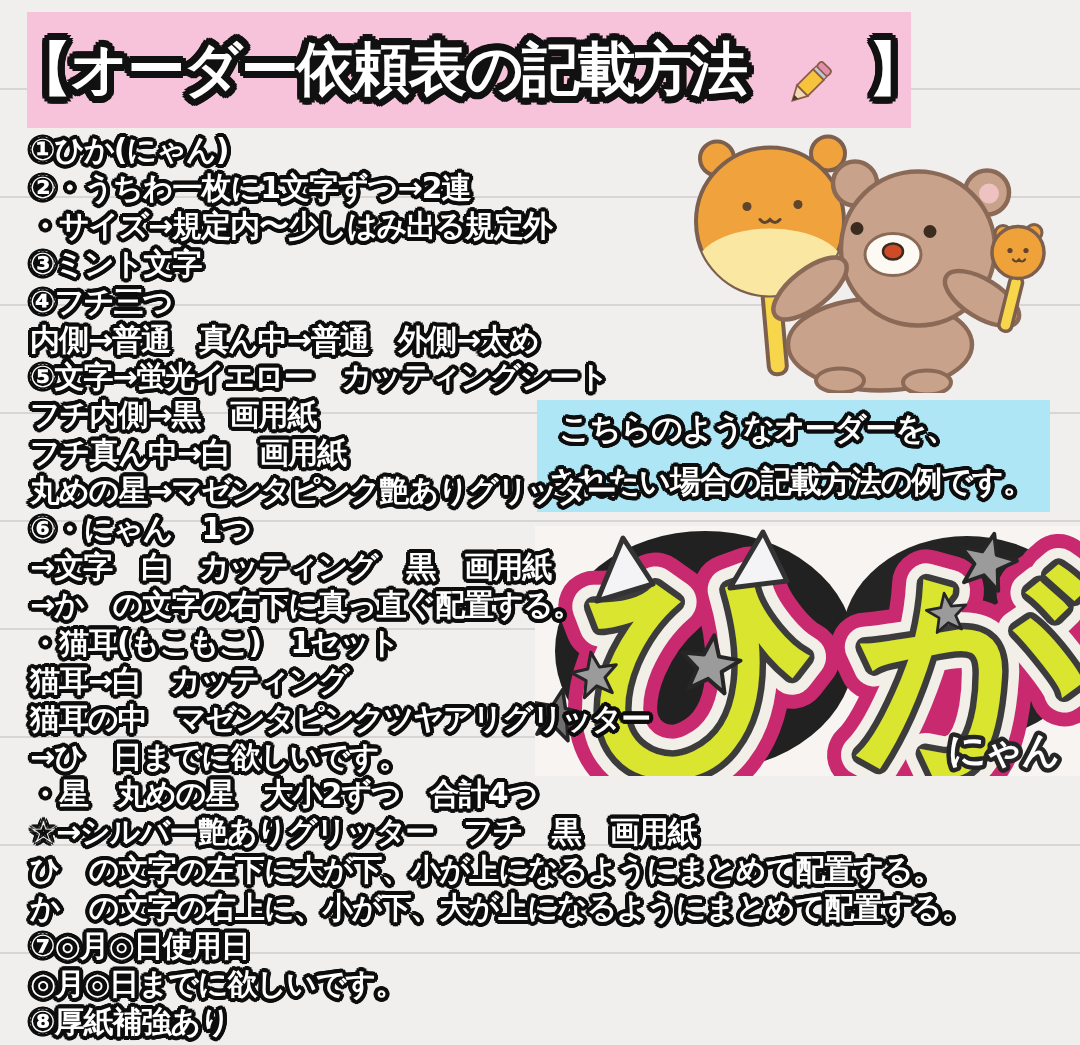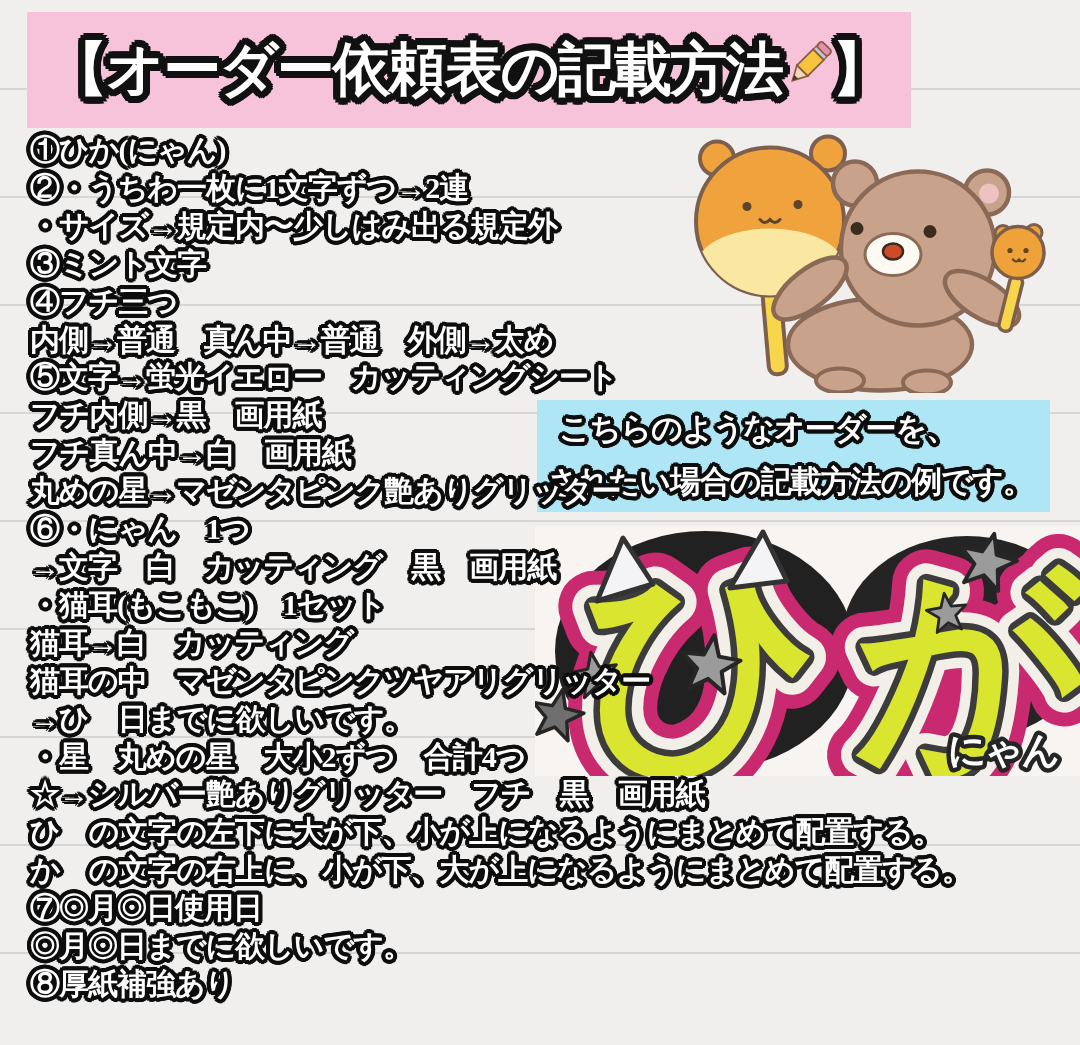--- a/index.html
+++ b/index.html
@@ -21,23 +21,23 @@
   .ol-big{color:#ffffff;font-weight:800;
       text-shadow:
        -7px -2px 0 #111,-7px 2px 0 #111,7px -2px 0 #111,7px 2px 0 #111,
        -2px -7px 0 #111,2px -7px 0 #111,-2px 7px 0 #111,2px 7px 0 #111,
        -5px -5px 0 #111,5px -5px 0 #111,-5px 5px 0 #111,5px 5px 0 #111,
        -7px 0 0 #111,7px 0 0 #111,0 -7px 0 #111,0 7px 0 #111;}
   .banner{position:absolute;left:27px;top:12px;width:884px;height:116px;
           background:#f6c3da;z-index:4;
           display:flex;align-items:center;justify-content:center;}
   .banner .title{font-size:58px;letter-spacing:-2px;white-space:nowrap;
-                 display:flex;align-items:flex-start;}
+                 display:flex;align-items:flex-end;gap:36px;}
   .banner svg.pencil{width:52px;height:52px;margin:6px -4px 0 2px;}
-  .list{position:absolute;left:30px;top:131px;z-index:3;width:1040px;font-family:Liberation Serif, serif;}
+  .list{position:absolute;left:30px;top:131px;z-index:3;width:1040px;}
   .line{font-size:30px;line-height:37.9px;letter-spacing:-1px;white-space:nowrap;}
   .notebox{position:absolute;left:537px;top:400px;width:513px;height:112px;
            background:#aee6f5;z-index:2;padding:0;}
   .notebox .nline{font-size:31px;line-height:50px;letter-spacing:-1px;
                   white-space:nowrap;}
   .notebox .n1{margin:6px 0 0 22px;font-family:Liberation Mono, monospace;}
   .notebox .n2{margin:0 0 0 10px;}
   .bear{position:absolute;left:690px;top:125px;width:390px;height:268px;z-index:2;}
   .photo{position:absolute;left:535px;top:526px;width:545px;height:250px;z-index:2;}
 </style>
@@ -68,20 +68,21 @@
     <div class="line ol">・サイズ→規定内〜少しはみ出る規定外</div>
     <div class="line ol">③ミント文字</div>
     <div class="line ol">④フチ三つ</div>
     <div class="line ol">内側→普通　真ん中→普通　外側→太め</div>
     <div class="line ol">⑤文字→蛍光イエロー　カッティングシート</div>
     <div class="line ol">フチ内側→黒　画用紙</div>
     <div class="line ol">フチ真ん中→白　画用紙</div>
     <div class="line ol">丸めの星→マゼンタピンク艶ありグリッター</div>
     <div class="line ol">⑥・にゃん　1つ</div>
     <div class="line ol">→文字　白　カッティング　黒　画用紙</div>
+    <div class="line ol">→か　の文字の右下に真っ直ぐ配置する。</div>
     <div class="line ol">・猫耳(もこもこ)　1セット</div>
     <div class="line ol">猫耳→白　カッティング</div>
     <div class="line ol">猫耳の中　マゼンタピンクツヤアリグリッター</div>
     <div class="line ol">→ひ　日までに欲しいです。</div>
     <div class="line ol">・星　丸めの星　大小2ずつ　合計4つ</div>
     <div class="line ol">☆→シルバー艶ありグリッター　フチ　黒　画用紙</div>
     <div class="line ol">ひ　の文字の左下に大が下、小が上になるようにまとめて配置する。</div>
     <div class="line ol">か　の文字の右上に、小が下、大が上になるようにまとめて配置する。</div>
     <div class="line ol">⑦◎月◎日使用日</div>
     <div class="line ol">◎月◎日までに欲しいです。</div>

